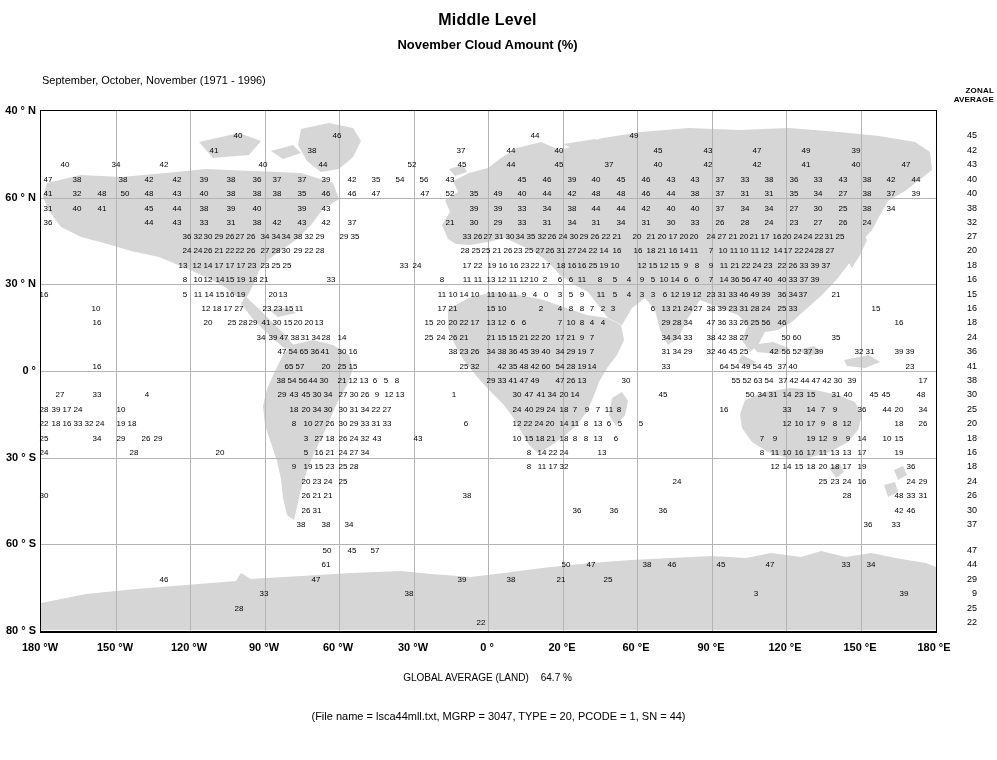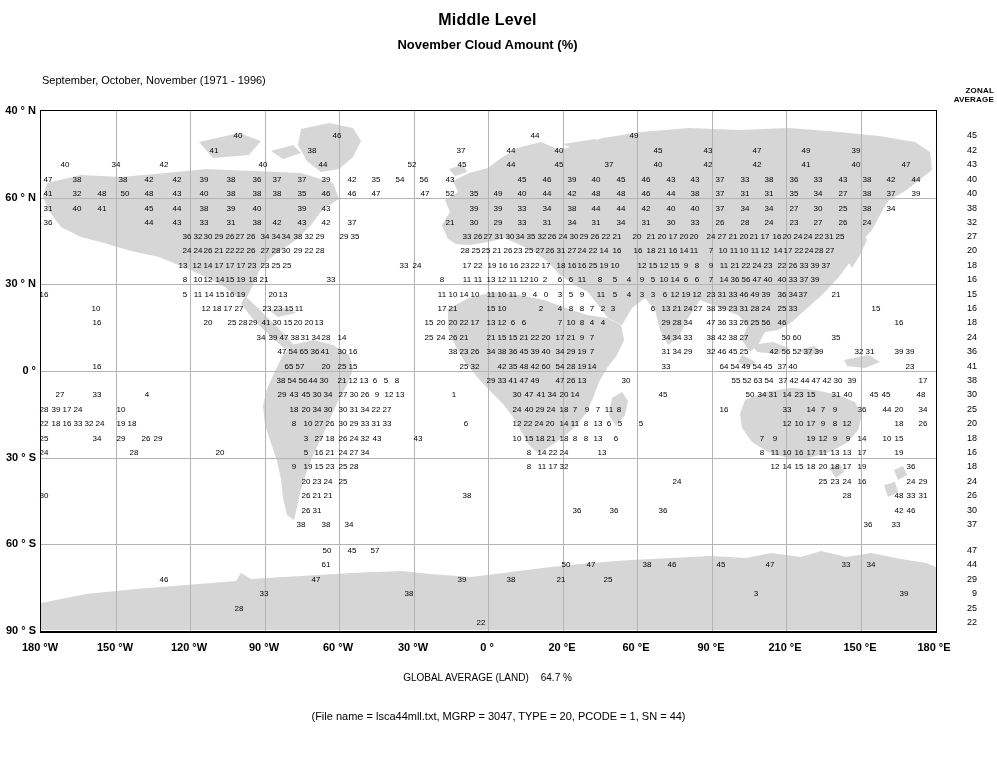--- a/index.html
+++ b/index.html
@@ -898,30 +898,30 @@
 <div class="lonlab" style="left: 40px;">180 °W</div>
     <div class="lonlab" style="left: 115px;">150 °W</div>
     <div class="lonlab" style="left: 189px;">120 °W</div>
     <div class="lonlab" style="left: 264px;">90 °W</div>
     <div class="lonlab" style="left: 338px;">60 °W</div>
     <div class="lonlab" style="left: 413px;">30 °W</div>
     <div class="lonlab" style="left: 487px;">0 °</div>
     <div class="lonlab" style="left: 562px;">20 °E</div>
     <div class="lonlab" style="left: 636px;">60 °E</div>
     <div class="lonlab" style="left: 711px;">90 °E</div>
-    <div class="lonlab" style="left: 785px;">210 °E</div>
+    <div class="lonlab" style="left: 785px;">120 °E</div>
     <div class="lonlab" style="left: 860px;">150 °E</div>
     <div class="lonlab" style="left: 934px;">180 °E</div>
     <div class="latlab" style="top: 110px;">40 ° N</div>
     <div class="latlab" style="top: 197px;">60 ° N</div>
     <div class="latlab" style="top: 283px;">30 ° N</div>
     <div class="latlab" style="top: 370px;">0 °</div>
     <div class="latlab" style="top: 457px;">30 ° S</div>
     <div class="latlab" style="top: 543px;">60 ° S</div>
-    <div class="latlab" style="top: 630px;">90 ° S</div>
+    <div class="latlab" style="top: 630px;">80 ° S</div>
     <div class="zval" style="top: 135px;">45</div>
     <div class="zval" style="top: 150px;">42</div>
     <div class="zval" style="top: 164px;">43</div>
     <div class="zval" style="top: 179px;">40</div>
     <div class="zval" style="top: 193px;">40</div>
     <div class="zval" style="top: 208px;">38</div>
     <div class="zval" style="top: 222px;">32</div>
     <div class="zval" style="top: 236px;">27</div>
     <div class="zval" style="top: 250px;">20</div>
     <div class="zval" style="top: 265px;">18</div>

